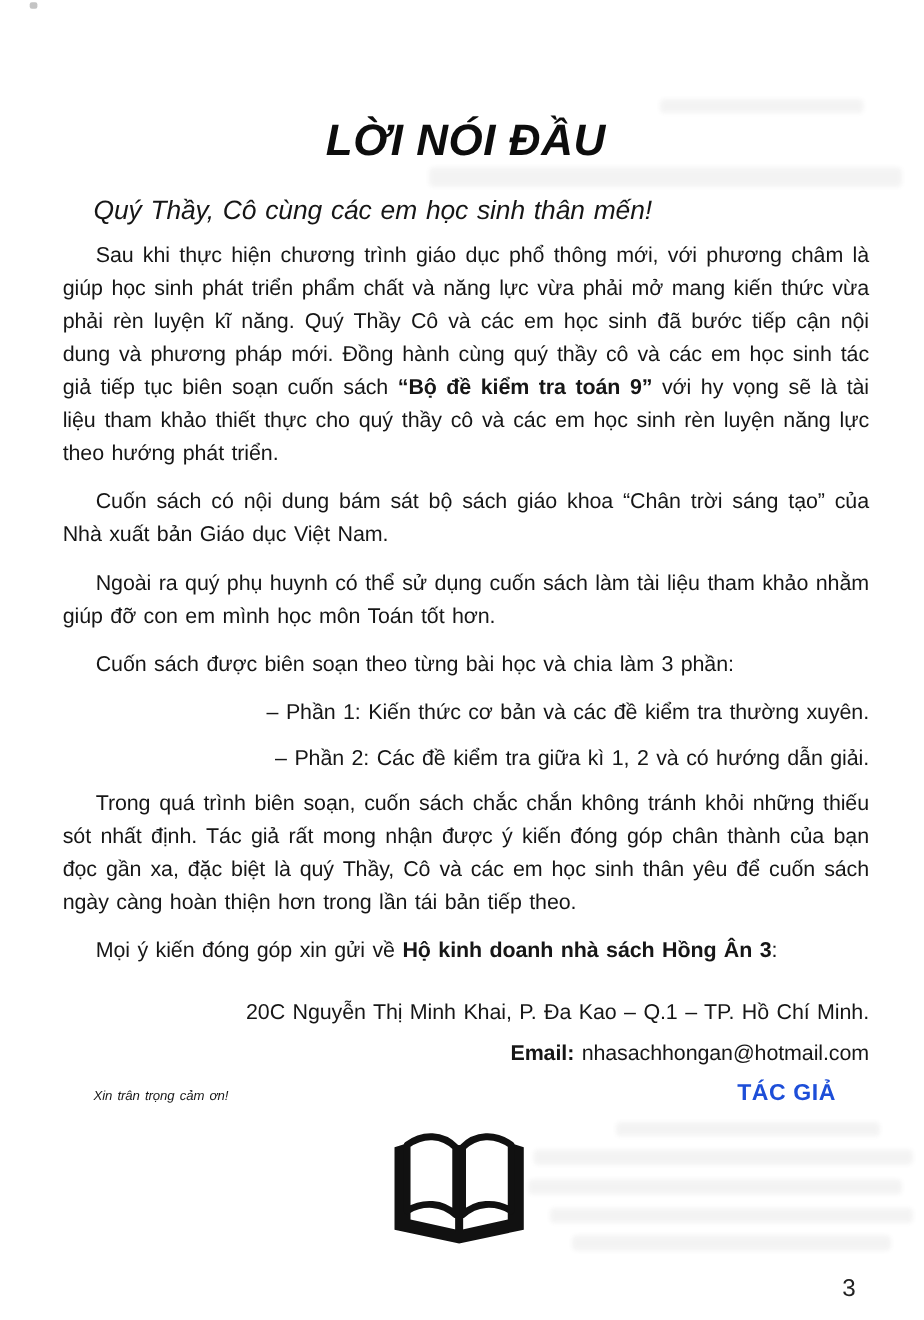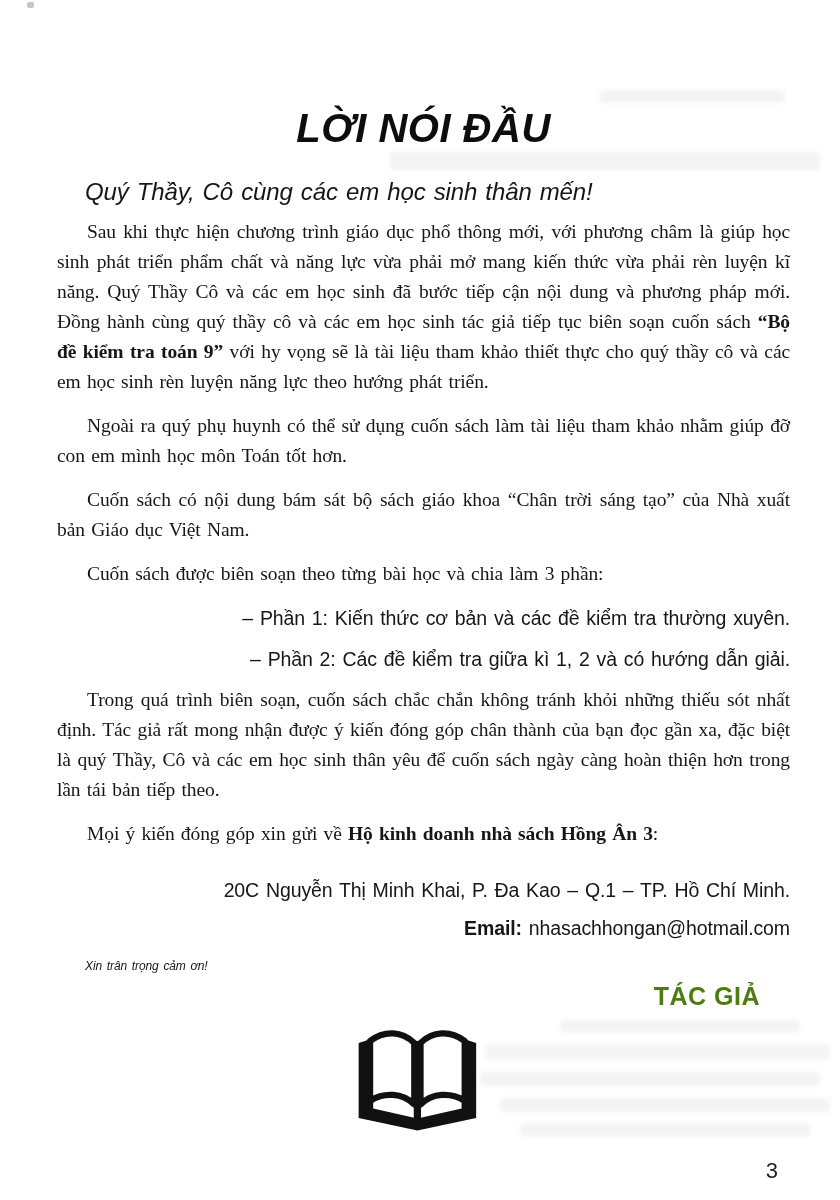--- a/index.html
+++ b/index.html
@@ -39,21 +39,20 @@
   .salutation {
     font-style: italic;
     margin: 0 0 10px 0;
     padding-left: 28px;
     font-size: 24px;
   }
   p.para {
     margin: 0 0 14px 0;
     text-align: justify;
     text-indent: 30px;
-    font-family: Liberation Serif, serif;
   }
   p.list-item {
     margin: 0 0 11px 0;
     text-indent: 0;
     text-align: right;
   }
   p.centered {
     text-align: right;
     text-indent: 0;
     margin: 0 0 8px 0;
@@ -62,24 +61,24 @@
     font-style: italic;
     margin: 4px 0 0 0;
     padding-left: 28px;
     font-size: 12px;
   }
   .bold { font-weight: 700; }
   .signature {
     position: absolute;
     top: 982px;
     right: 80px;
-    font-size: 25px;
+    font-size: 21px;
     font-weight: 700;
     letter-spacing: 0.5px;
-    color: #4d7c0f;
+    color: #1d4ed8;
   }
   .book-icon-wrap {
     position: absolute;
     top: 1026px;
     left: 50%;
     transform: translateX(-52%);
     width: 130px;
     height: 110px;
   }
   .page-number {
@@ -125,23 +124,23 @@
   <div class="ghost" style="left:520px; top:1123px; width:290px; height:14px;"></div>
 
   <h1 class="doc-title">LỜI NÓI ĐẦU</h1>
 
   <div class="body-text">
 
     <p class="salutation">Quý Thầy, Cô cùng các em học sinh thân mến!</p>
 
     <p class="para"><span>Sau khi thực hiện chương trình giáo dục phổ thông mới, với phương châm là giúp học sinh phát triển phẩm chất và năng lực vừa phải mở mang kiến thức vừa phải rèn luyện kĩ năng. Quý Thầy Cô và các em học sinh đã bước tiếp cận nội dung và phương pháp mới. Đồng hành cùng quý thầy cô và các em học sinh tác giả tiếp tục biên soạn cuốn sách </span><span class="bold">“Bộ đề kiểm tra toán 9”</span><span> với hy vọng sẽ là tài liệu tham khảo thiết thực cho quý thầy cô và các em học sinh rèn luyện năng lực theo hướng phát triển.</span></p>
 
+    <p class="para">Cuốn sách có nội dung bám sát bộ sách giáo khoa “Chân trời sáng tạo” của Nhà xuất bản Giáo dục Việt Nam.</p>
+
     <p class="para">Ngoài ra quý phụ huynh có thể sử dụng cuốn sách làm tài liệu tham khảo nhằm giúp đỡ con em mình học môn Toán tốt hơn.</p>
-
-    <p class="para">Cuốn sách có nội dung bám sát bộ sách giáo khoa “Chân trời sáng tạo” của Nhà xuất bản Giáo dục Việt Nam.</p>
 
     <p class="para">Cuốn sách được biên soạn theo từng bài học và chia làm 3 phần:</p>
 
     <p class="list-item">– Phần 1: Kiến thức cơ bản và các đề kiểm tra thường xuyên.</p>
     <p class="list-item">– Phần 2: Các đề kiểm tra giữa kì 1, 2 và có hướng dẫn giải.</p>
 
     <p class="para">Trong quá trình biên soạn, cuốn sách chắc chắn không tránh khỏi những thiếu sót nhất định. Tác giả rất mong nhận được ý kiến đóng góp chân thành của bạn đọc gần xa, đặc biệt là quý Thầy, Cô và các em học sinh thân yêu để cuốn sách ngày càng hoàn thiện hơn trong lần tái bản tiếp theo.</p>
 
     <p class="para" style="margin-bottom:26px;"><span>Mọi ý kiến đóng góp xin gửi về </span><span class="bold">Hộ kinh doanh nhà sách Hồng Ân 3</span><span>:</span></p>
 

